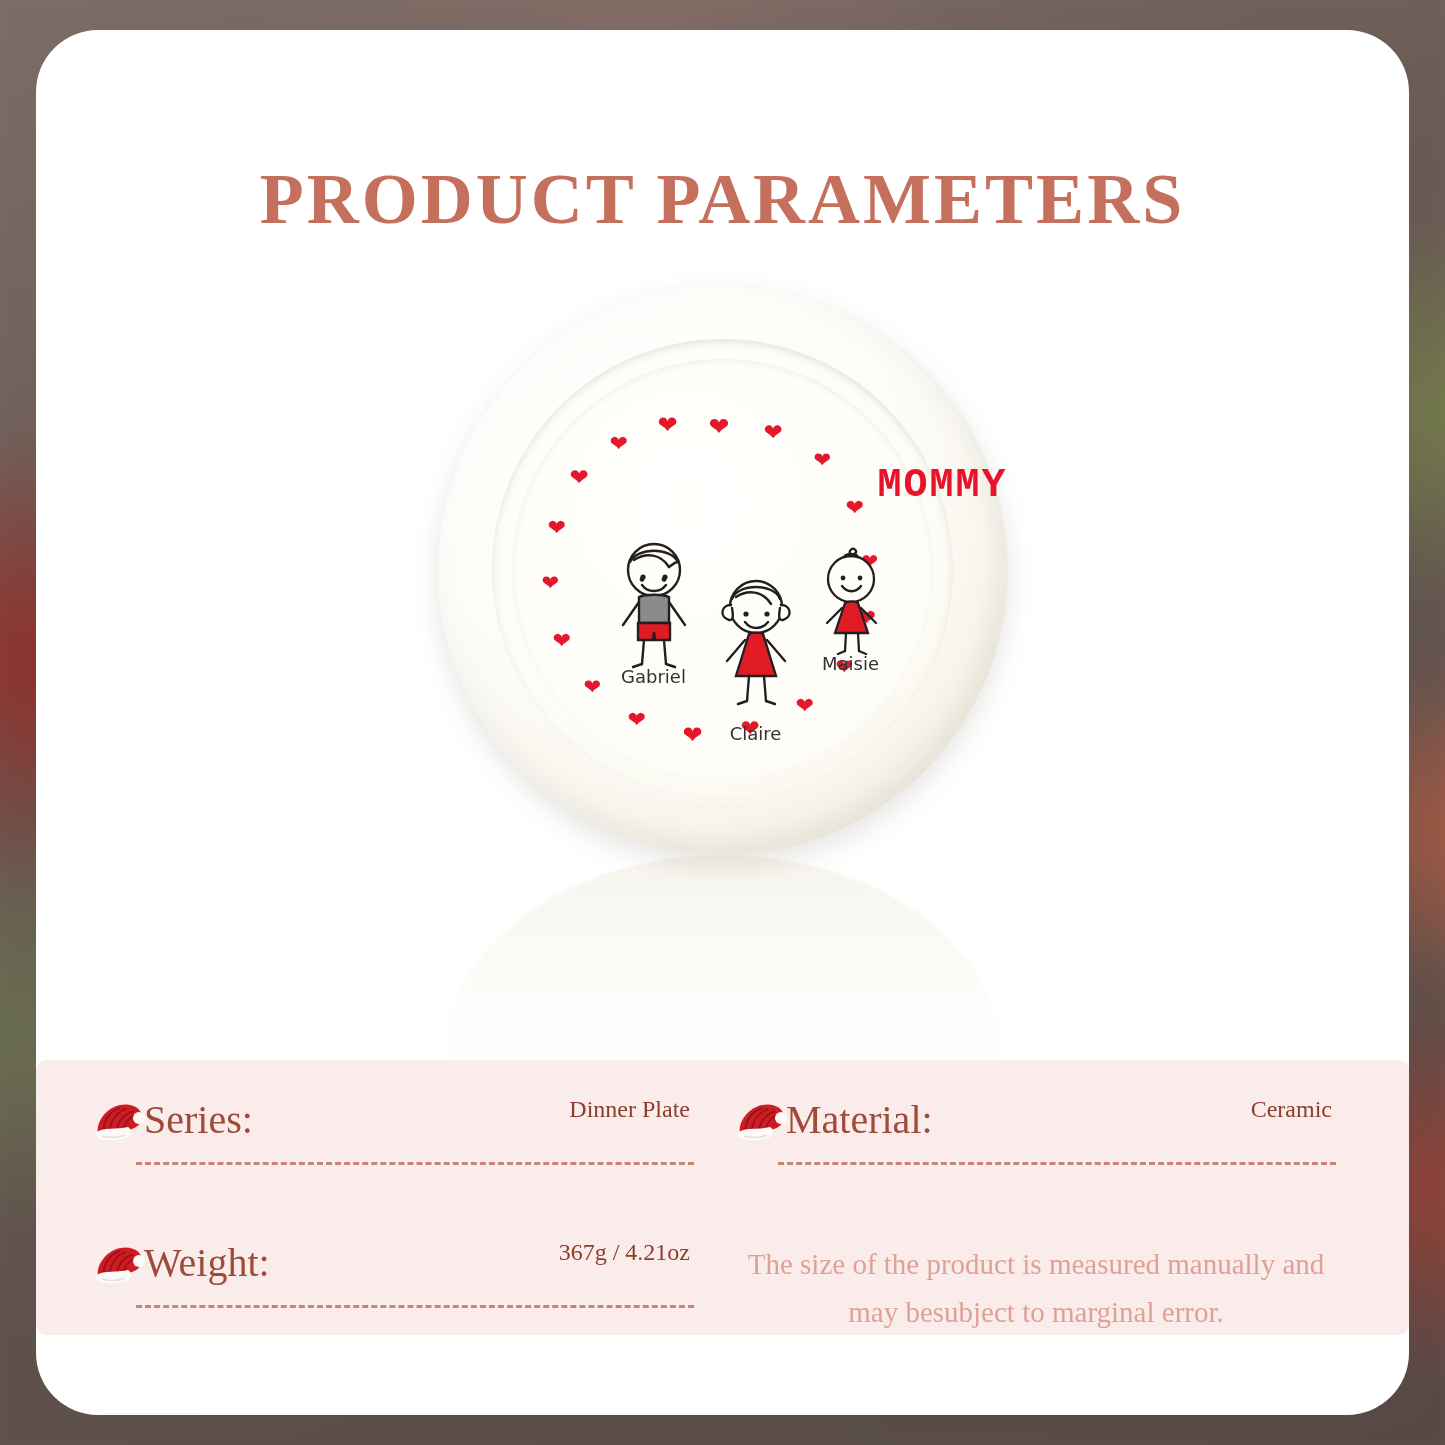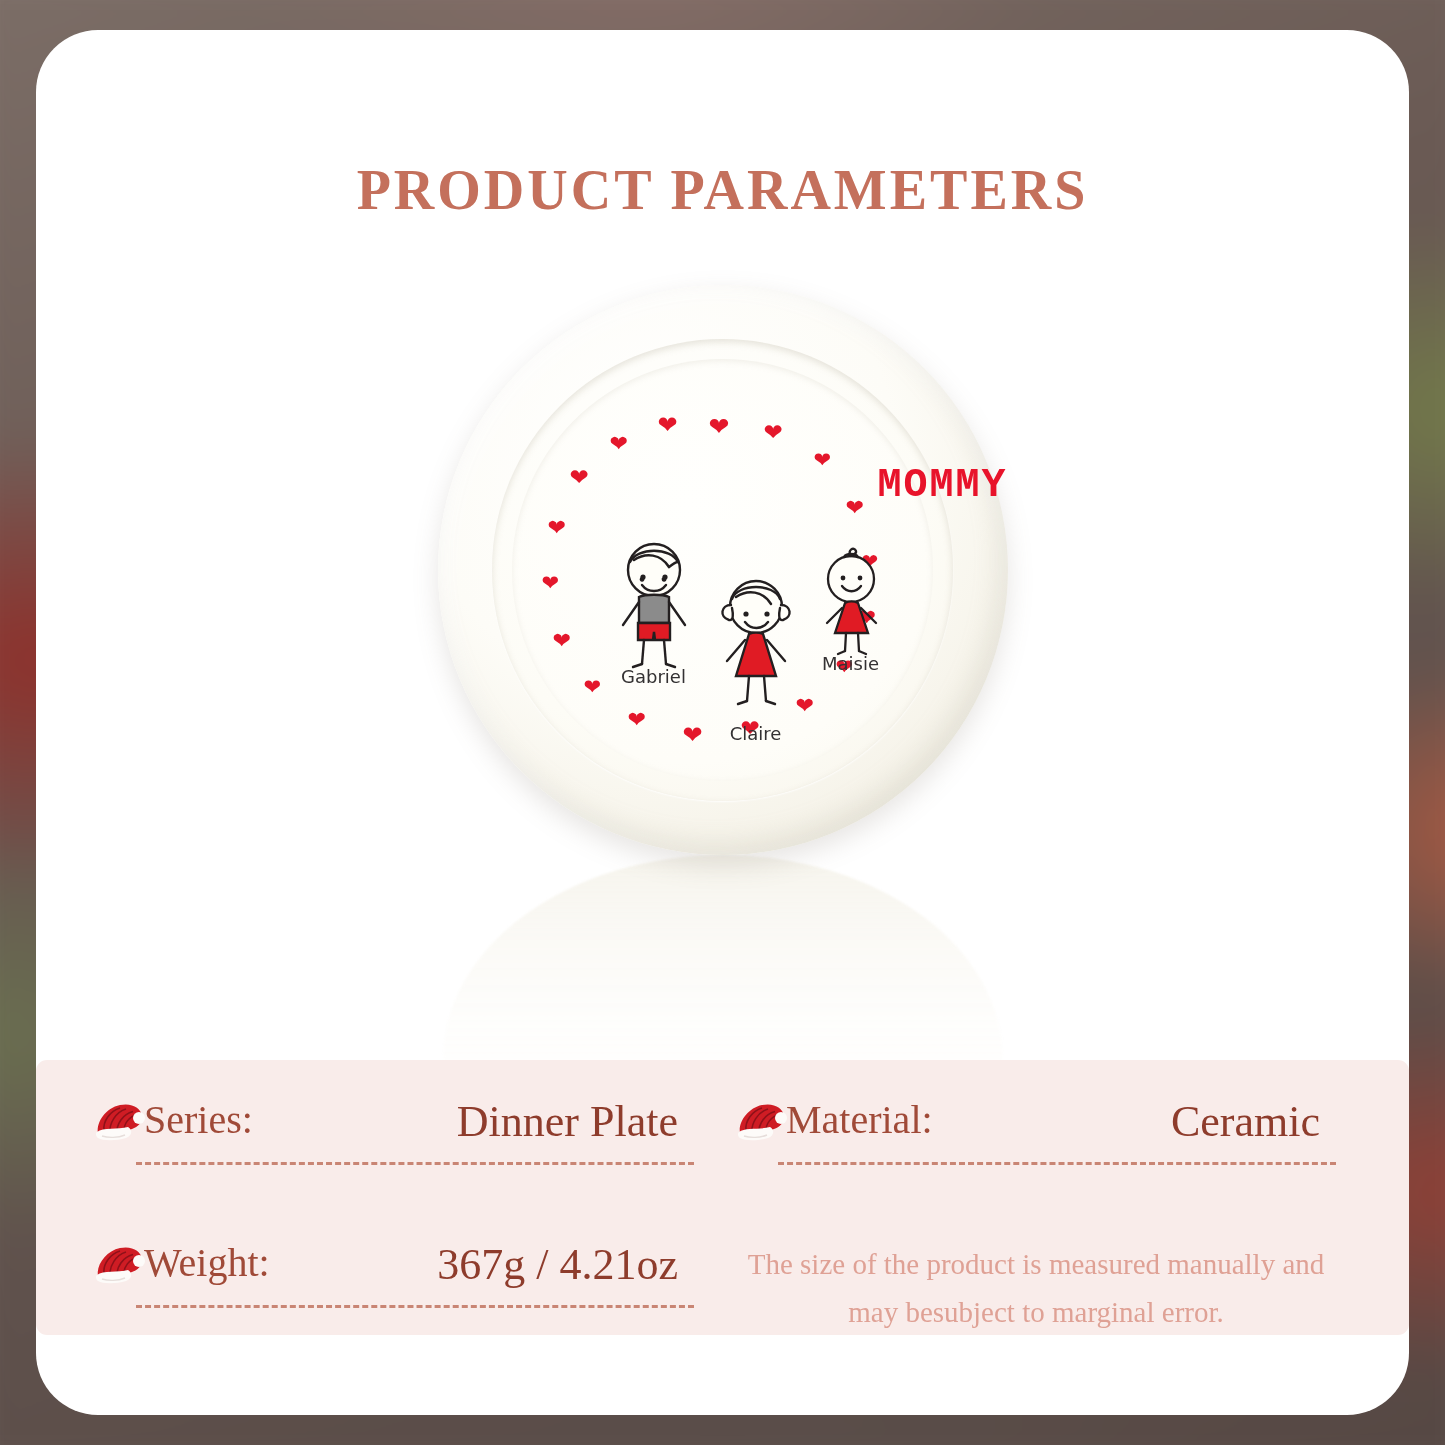--- a/index.html
+++ b/index.html
@@ -41,21 +41,21 @@
   }
 
   
   #title {
     position: absolute;
     top: 128px;
     left: 0;
     width: 100%;
     text-align: center;
     font-family: "Liberation Serif", serif;
-    font-size: 56px;
+    font-size: 72px;
     font-weight: 700;
     letter-spacing: 3px;
     color: #c4705c;
     white-space: nowrap;
   }
 
   
   #plate-stage {
     position: absolute;
     left: 0;
@@ -237,24 +237,24 @@
     position: absolute;
     left: 50px;
     top: 2px;
     font-family: "Liberation Serif", serif;
     font-size: 40px;
     color: #a04a38;
     white-space: nowrap;
   }
   .spec-value {
     position: absolute;
-    right: 16px;
+    right: 4px;
     top: 2px;
     font-family: "Liberation Serif", serif;
-    font-size: 44px;
+    font-size: 24px;
     color: #8e3c2c;
     white-space: nowrap;
   }
   .spec-dots {
     position: absolute;
     left: 42px;
     right: 0;
     top: 68px;
     height: 0;
     border-top: 3px dashed #c98574;

